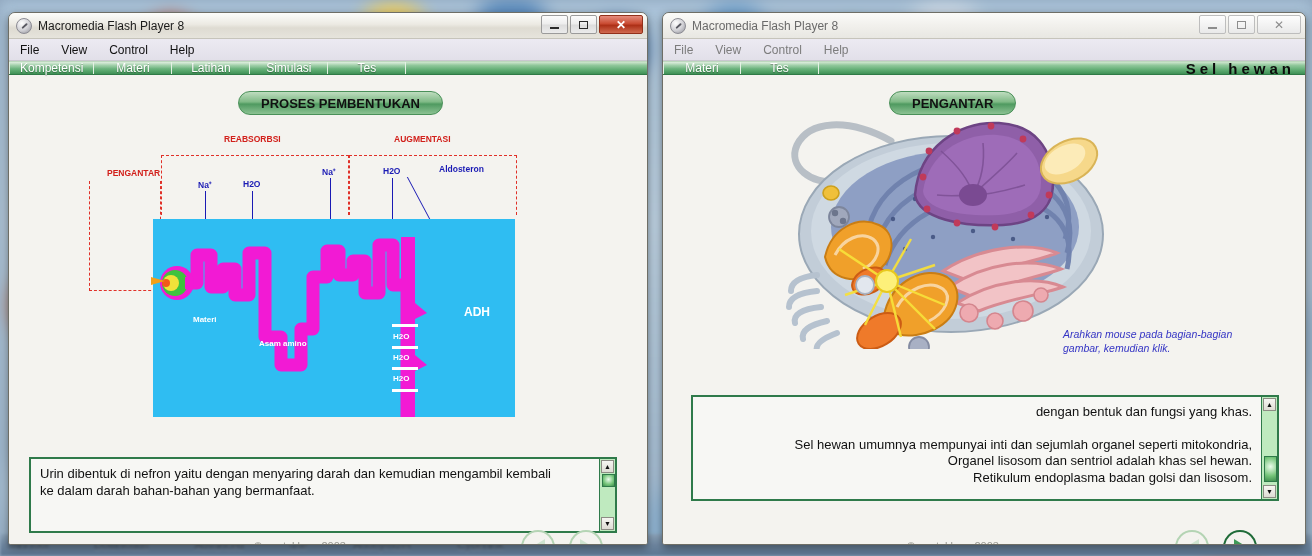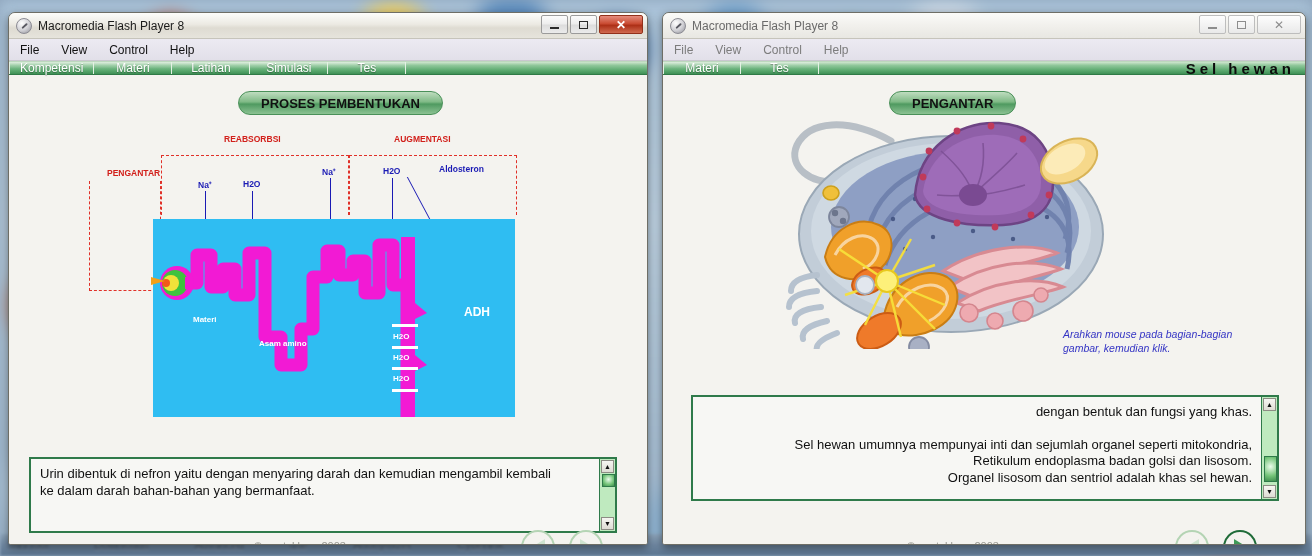--- a/index.html
+++ b/index.html
@@ -516,22 +516,22 @@
         </svg>
       </div>
 
       <div class="hint" style="left:400px; top:242px;">Arahkan mouse pada bagian-bagian
 gambar, kemudian klik.</div>
 
       <div class="textbox" style="left:28px; top:310px; width:588px; height:106px;text-align:right;">
         <div class="tb-body">
           <p>dengan bentuk dan fungsi yang khas.</p>
           <p class="gap">Sel hewan umumnya mempunyai inti dan sejumlah organel seperti mitokondria,</p>
+          <p>Organel lisosom dan sentriol adalah khas sel hewan.</p>
           <p>Retikulum endoplasma badan golsi dan lisosom.</p>
-          <p>Organel lisosom dan sentriol adalah khas sel hewan.</p>
         </div>
         <div class="scrollbar">
           <div class="sb-arrow">▲</div>
           <div class="sb-track">
             <div class="sb-thumb" style="top:44px; height:26px;"></div>
           </div>
           <div class="sb-arrow">▼</div>
         </div>
       </div>
 

